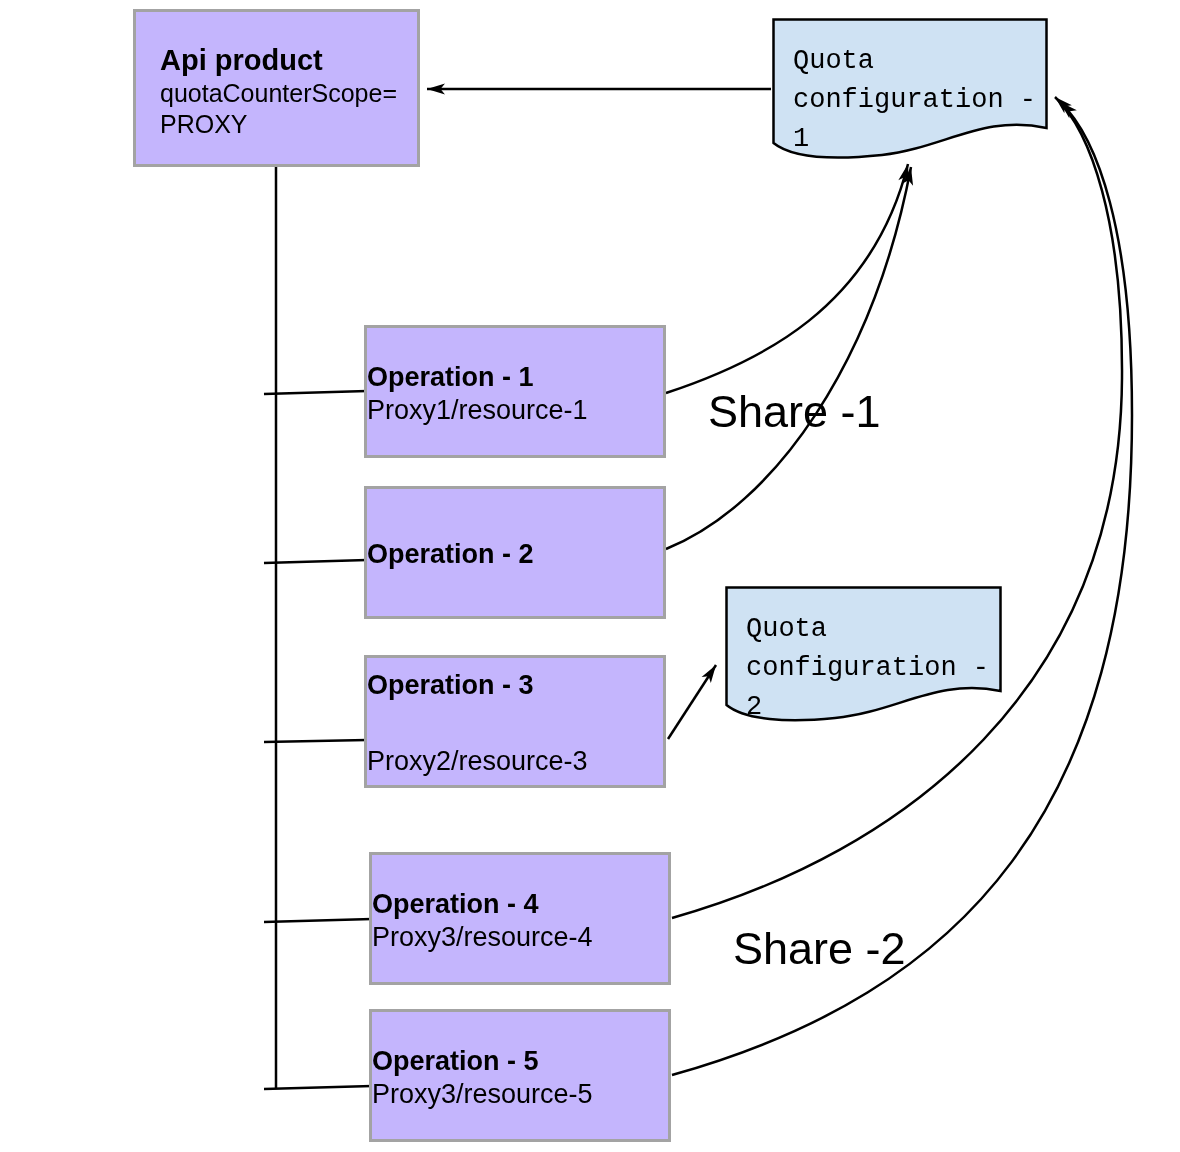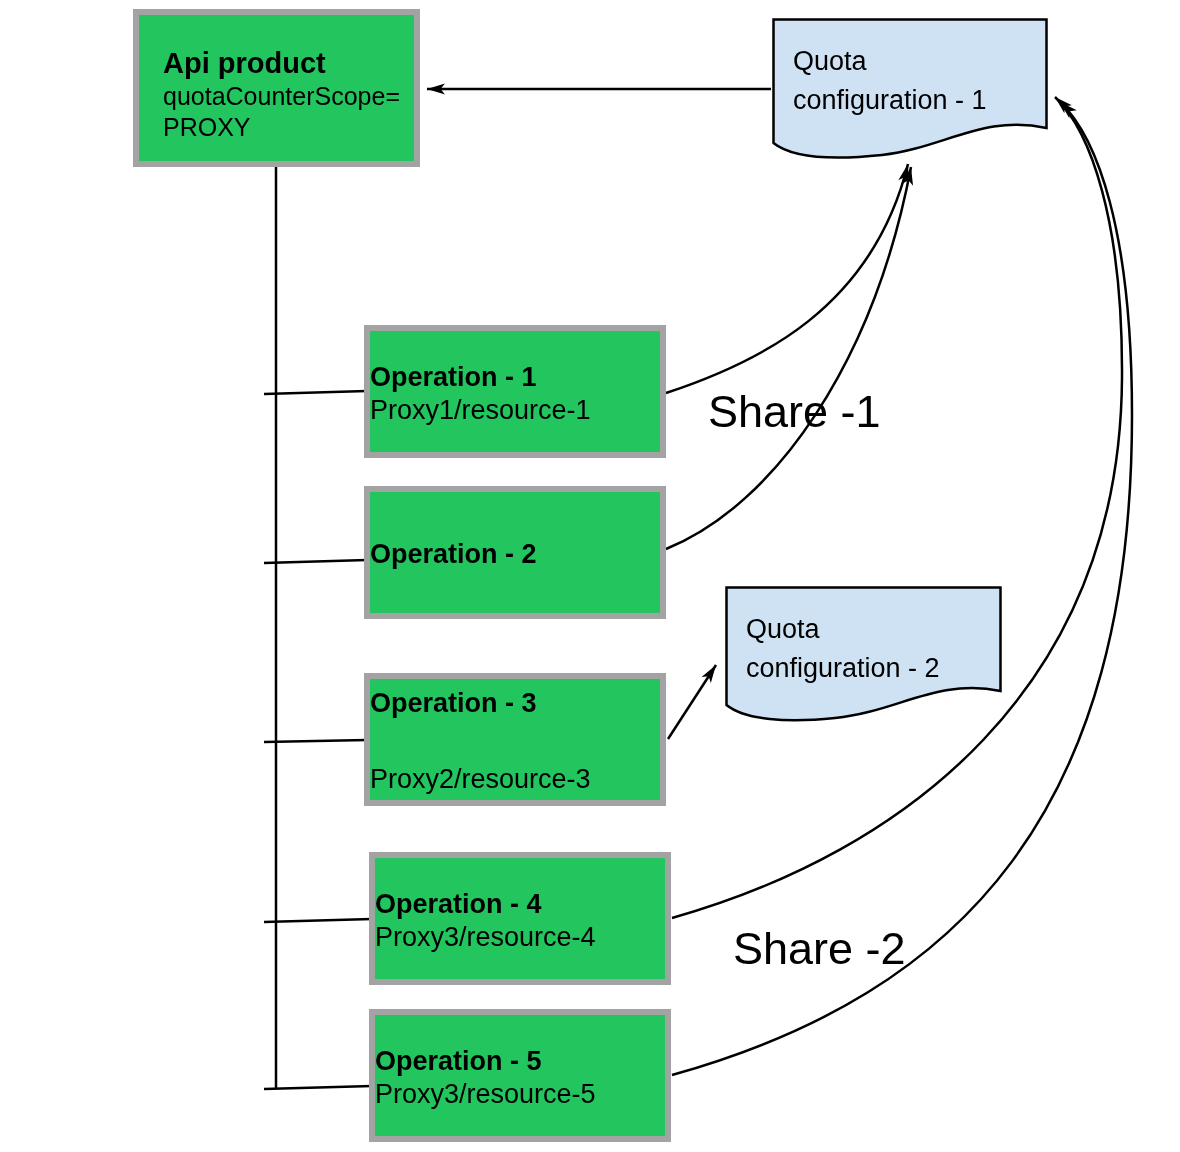--- a/index.html
+++ b/index.html
@@ -12,22 +12,22 @@
     color: #000000;
     overflow: hidden;
   }
   .connectors {
     position: absolute;
     left: 0; top: 0;
     width: 1180px; height: 1152px;
   }
   .box {
     position: absolute;
-    background: #22c55e;
-    border: 6px solid #a3a3a3;
+    background: #c4b5fd;
+    border: 3px solid #a3a3a3;
     box-sizing: border-box;
   }
   .api-product {
     left: 133px; top: 9px; width: 287px; height: 158px;
     padding: 30px 10px 0 24px;
   }
   .api-product .title {
     font-size: 29px; font-weight: bold; line-height: 36px;
   }
   .api-product .scope-line {
@@ -35,25 +35,26 @@
   }
   .op-box {
     width: 302px; height: 133px;
     display: flex; flex-direction: column; justify-content: center;
     padding-top: 4px;
   }
   .op-box .op-title { font-size: 27px; font-weight: bold; line-height: 33px; }
   .op-box .op-path  { font-size: 27px; line-height: 33px; }
   #op-1 { left: 364px; top: 325px; }
   #op-2 { left: 364px; top: 454px; margin-top: 32px; }
-  #op-3 { left: 364px; top: 673px; gap: 43px; }
+  #op-3 { left: 364px; top: 655px; gap: 43px; }
   #op-4 { left: 369px; top: 852px; }
   #op-5 { left: 369px; top: 1009px; }
   .doc {
     position: absolute;
+    font-family: Liberation Mono, monospace;
   }
   #quota-config-1 { left: 772px; top: 18px; width: 276px; height: 144px; }
   #quota-config-2 { left: 725px; top: 586px; width: 277px; height: 137px; }
   .doc svg { position: absolute; left: 0; top: 0; }
   .doc .doc-text {
     position: absolute; left: 21px; top: 24px;
     font-size: 27px; line-height: 39px;
   }
   .share-label {
     position: absolute;

